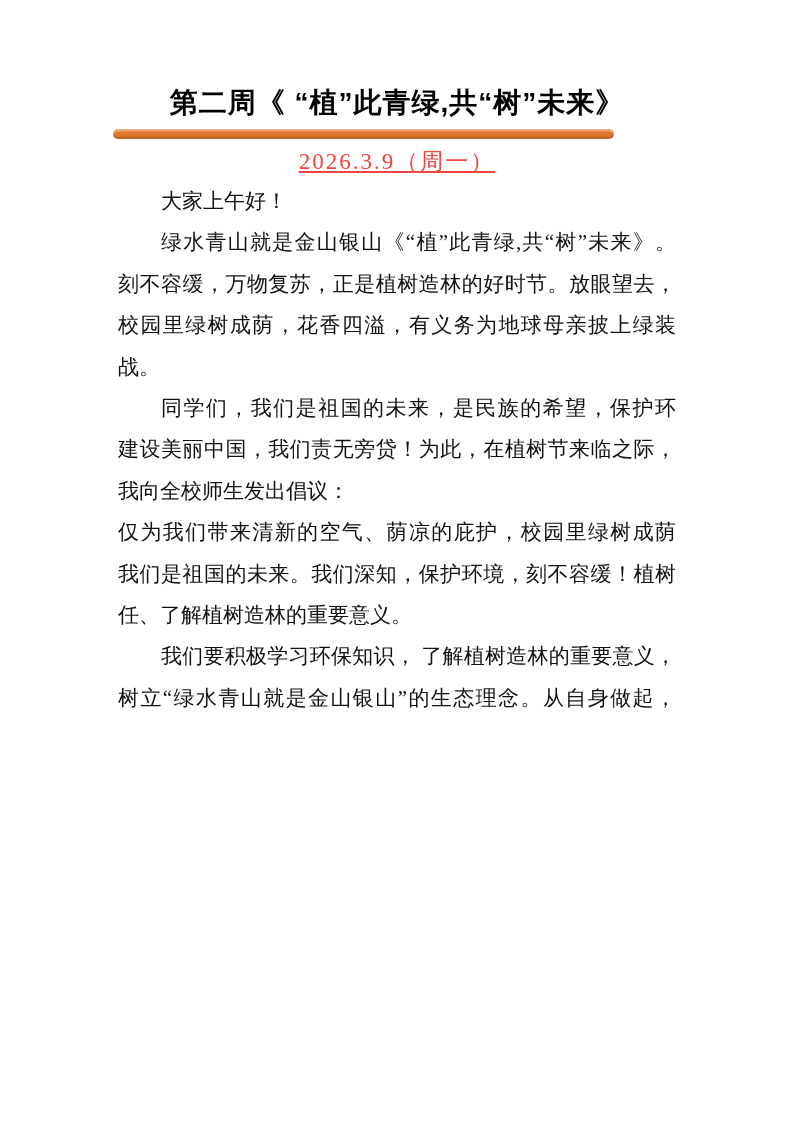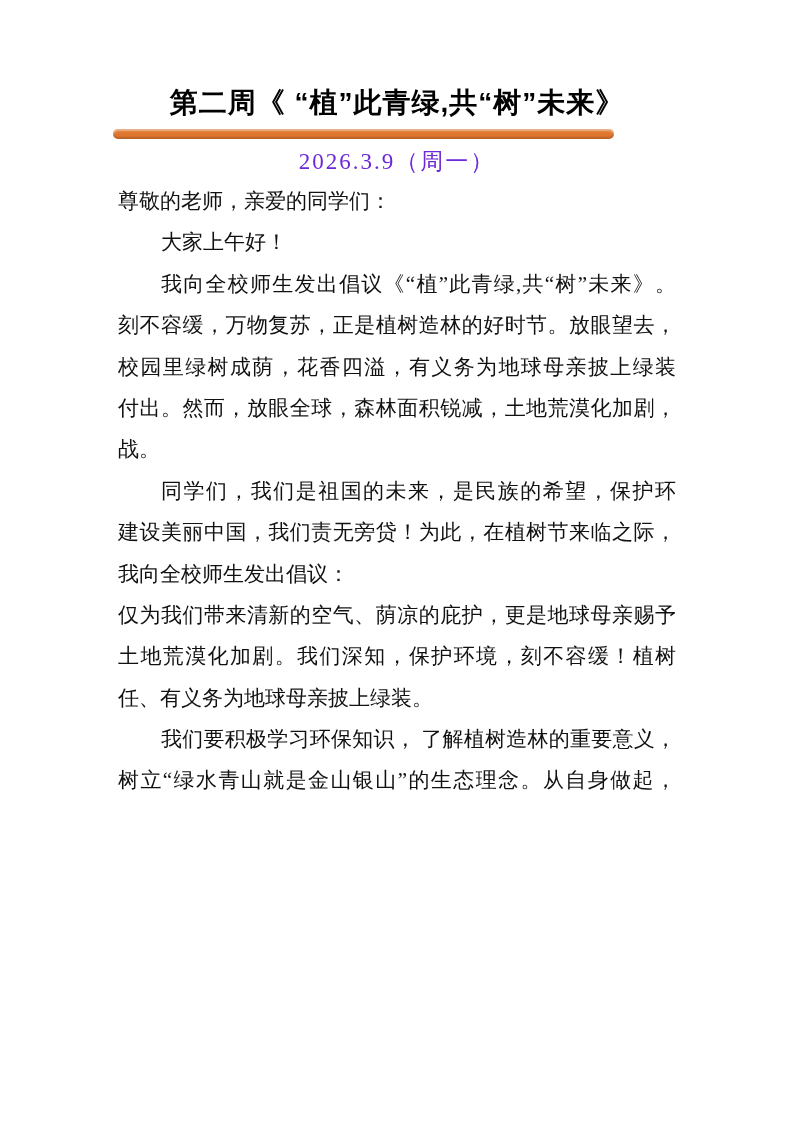--- a/index.html
+++ b/index.html
@@ -38,21 +38,22 @@
     box-shadow: inset 0 2px 2px rgba(255,255,255,0.45),
                 inset 0 -2px 2px rgba(0,0,0,0.18);
   }
   .doc-date {
     margin-top: 8px;
     text-align: center;
     font-family: "Liberation Serif", "DejaVu Serif", serif;
     font-size: 23px;
     line-height: 30px;
     letter-spacing: 2px;
-    color: #6d28d9;
+    color: #ef4444;
+    text-decoration: underline;
   }
   .doc-body {
     margin-top: 4px;
     font-family: "Liberation Serif", "DejaVu Serif", serif;
     font-size: 21px;
     color: #111111;
   }
   .line {
     height: 41.4px;
     line-height: 41.4px;
@@ -69,30 +70,28 @@
 </style>
 </head>
 <body>
 
 <div class="page">
   <div class="content">
     <h1 class="doc-title">第二周《 “植”此青绿,共“树”未来》</h1>
     <div class="title-rule" style="background-color: rgb(224, 119, 46);"></div>
     <div class="doc-date">2026.3.9（周一）</div>
     <div class="doc-body">
-        <div class="line">尊敬的老师，亲爱的同学们：</div>
         <div class="line indent">大家上午好！</div>
-        <div class="line indent fill">我向全校师生发出倡议《“植”此青绿,共“树”未来》。</div>
+        <div class="line indent fill">绿水青山就是金山银山《“植”此青绿,共“树”未来》。</div>
         <div class="line fill">刻不容缓，万物复苏，正是植树造林的好时节。放眼望去，</div>
         <div class="line fill">校园里绿树成荫，花香四溢，有义务为地球母亲披上绿装</div>
-        <div class="line fill">付出。然而，放眼全球，森林面积锐减，土地荒漠化加剧，</div>
         <div class="line">战。</div>
         <div class="line indent fill">同学们，我们是祖国的未来，是民族的希望，保护环境，</div>
         <div class="line fill">建设美丽中国，我们责无旁贷！为此，在植树节来临之际，</div>
         <div class="line">我向全校师生发出倡议：</div>
-        <div class="line fill">仅为我们带来清新的空气、荫凉的庇护，更是地球母亲赐予</div>
-        <div class="line fill">土地荒漠化加剧。我们深知，保护环境，刻不容缓！植树</div>
-        <div class="line">任、有义务为地球母亲披上绿装。</div>
+        <div class="line fill">仅为我们带来清新的空气、荫凉的庇护，校园里绿树成荫</div>
+        <div class="line fill">我们是祖国的未来。我们深知，保护环境，刻不容缓！植树</div>
+        <div class="line">任、了解植树造林的重要意义。</div>
         <div class="line indent fill">我们要积极学习环保知识， 了解植树造林的重要意义，</div>
         <div class="line fill">树立“绿水青山就是金山银山”的生态理念。从自身做起，</div>
       </div>
   </div>
 </div>
 
 </body></html>

